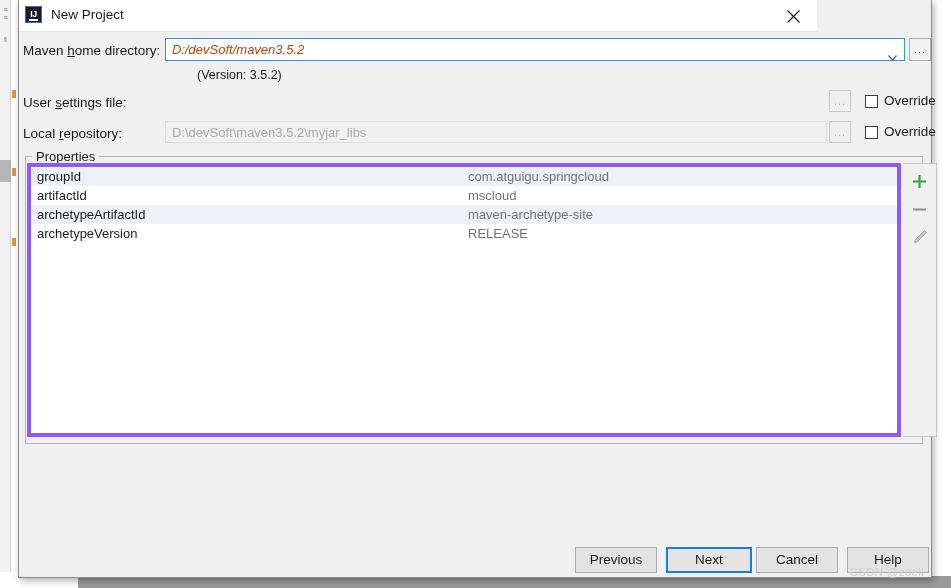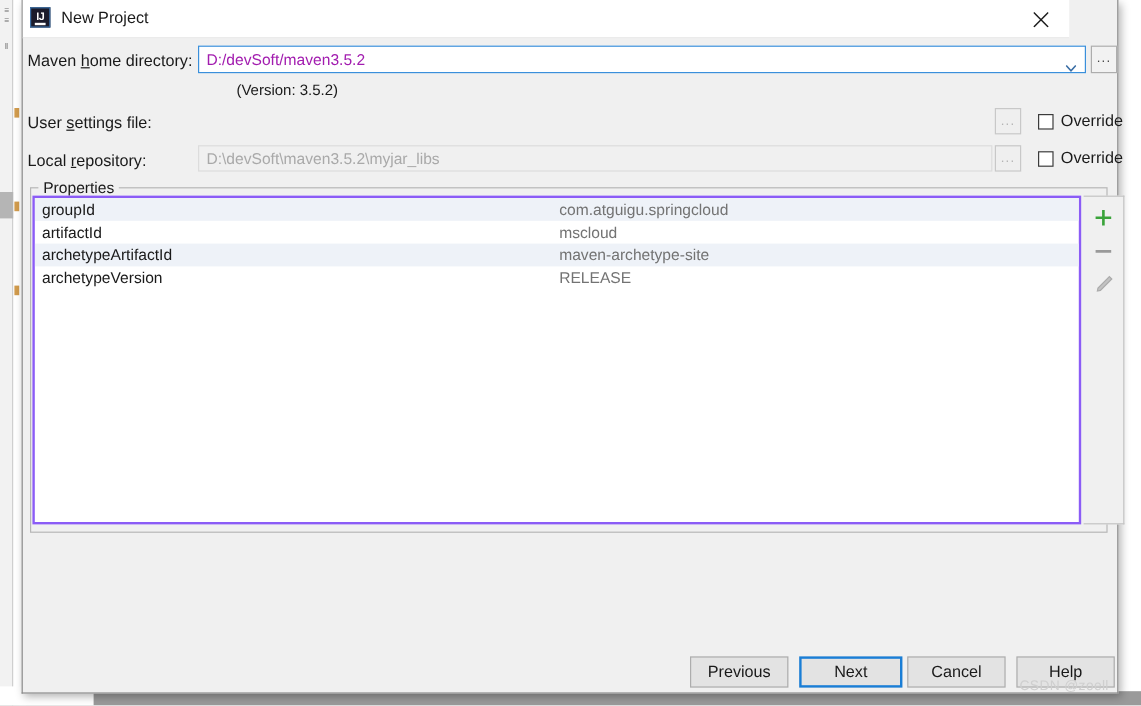--- a/index.html
+++ b/index.html
@@ -26,21 +26,21 @@
   
   .dialog{
     position:absolute;left:18px;top:0;width:914px;height:578px;
     background:#f0f0f0;
     border:1px solid #8c8c8c;
     border-top:none;
     box-shadow:2px 3px 7px rgba(0,0,0,.30);
     box-sizing:border-box;
   }
   .titlebar{
-    position:absolute;left:0;top:0;width:872px;height:31px;background:#ffffff;
+    position:absolute;left:0;top:0;width:798px;height:31px;background:#ffffff;
     border-bottom:1px solid #e6e6e6;
   }
   .ij-icon{
     position:absolute;left:6px;top:6px;width:17px;height:17px;
     background:#1b1b2b;border:1px solid #3b6ea5;box-sizing:border-box;
     color:#ffffff;font-size:9px;font-weight:bold;line-height:15px;text-align:center;
     letter-spacing:-0.5px;font-family:"Liberation Sans",sans-serif;
   }
   .ij-icon .bar{position:absolute;left:3px;bottom:1px;width:9px;height:2px;background:#ffffff;}
   .title-text{
@@ -56,22 +56,22 @@
   .lbl{
     position:absolute;font-size:13.5px;color:#1a1a1a;white-space:nowrap;
     font-family:"Liberation Sans",sans-serif;
   }
   .lbl u{text-decoration:underline;}
 
   .combo{
     position:absolute;background:#ffffff;border:1px solid #3a8fdb;box-sizing:border-box;
   }
   .combo .val{
-    position:absolute;left:6px;top:3px;font-size:13px;color:#a21caf;
-    font-family:"Liberation Sans",sans-serif;white-space:nowrap;
+    position:absolute;left:6px;top:3px;font-size:13px;color:#c2410c;
+    font-family:"Liberation Sans",sans-serif;white-space:nowrap;font-style:italic;
   }
   .combo .arrow{position:absolute;right:7px;top:8px;}
 
   .dots-btn{
     position:absolute;background:#efefef;border:1px solid #c8c8c8;box-sizing:border-box;
     color:#b4b4b4;font-size:11px;text-align:center;letter-spacing:1px;
     font-family:"Liberation Sans",sans-serif;
   }
   .dots-btn.enabled{border:1px solid #adadad;color:#444;background:#f2f2f2;}
 
@@ -96,21 +96,21 @@
   .group{
     position:absolute;left:6px;top:156px;width:898px;height:288px;
     border:1px solid #b7b7b7;box-sizing:border-box;background:transparent;
   }
   .group-title{
     position:absolute;left:13px;top:149px;background:#f0f0f0;padding:0 4px;
     font-size:13px;color:#1a1a1a;font-family:"Liberation Sans",sans-serif;
   }
   .table-wrap{
     position:absolute;left:8px;top:163px;width:874px;height:274px;
-    background:#ffffff;border:2px solid #8b5cf6;box-sizing:border-box;overflow:hidden;
+    background:#ffffff;border:4px solid #8b5cf6;box-sizing:border-box;overflow:hidden;
   }
   .row{position:relative;height:19px;width:100%;}
   .row.alt{background:#eef2f8;}
   .cell-k{position:absolute;left:6px;top:2px;font-size:13px;color:#1a1a1a;font-family:"Liberation Sans",sans-serif;white-space:nowrap;}
   .cell-v{position:absolute;left:437px;top:2px;font-size:13px;color:#737373;font-family:"Liberation Sans",sans-serif;white-space:nowrap;}
 
   .tbar{
     position:absolute;left:884px;top:163px;width:34px;height:274px;
     background:#f0f0f0;border:1px solid #c4c4c4;border-left:none;box-sizing:border-box;
   }

